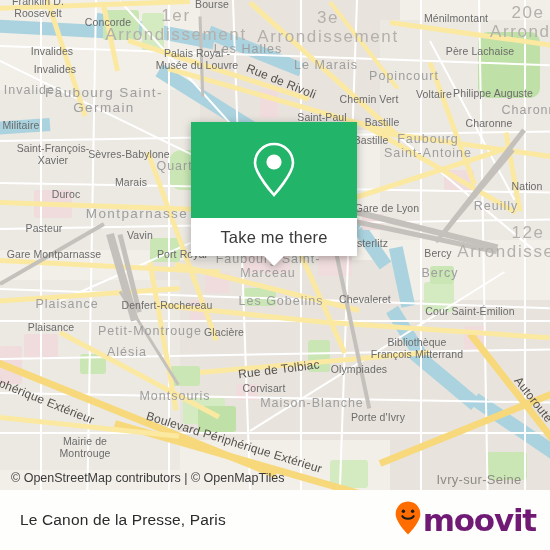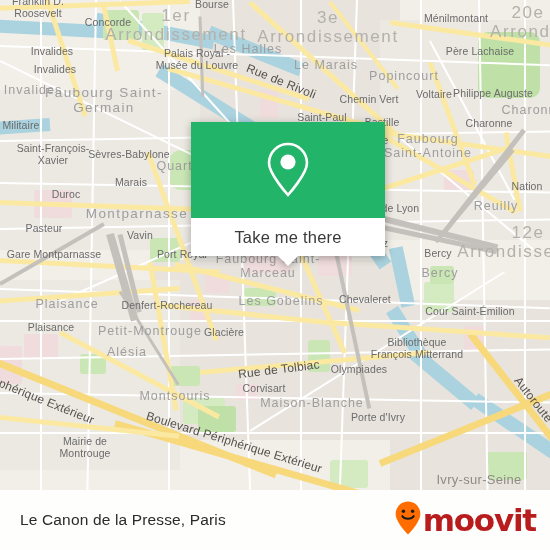--- a/index.html
+++ b/index.html
@@ -133,21 +133,21 @@
     color: #8e8a86;
     font-size: 13px;
     letter-spacing: .3px;
   }
 
   
   #popup {
     position: absolute;
     left: 191px;
     top: 122px;
-    width: 194px;
+    width: 166px;
     z-index: 40;
     filter: drop-shadow(0 2px 4px rgba(0,0,0,.30));
   }
   #popup-image {
     height: 96px;
     background: #22b468;
     display: flex;
     align-items: center;
     justify-content: center;
   }
@@ -216,21 +216,21 @@
     font-family: "Liberation Sans", sans-serif;
   }
   #brand {
     display: flex;
     align-items: center;
     gap: 2px;
   }
   #brand-wordmark {
     font-size: 31px;
     font-weight: bold;
-    color: #b91c1c;
+    color: #701a75;
     letter-spacing: -1.2px;
     font-family: "DejaVu Sans", sans-serif;
     line-height: 1;
   }
 </style>
 </head>
 <body>
 
 <div id="app">
 
@@ -417,20 +417,23 @@
         <div class="lbl place" style="left: 127px; top: 352px;">Alésia</div>
         <div class="lbl place" style="left: 175px; top: 396px;">Montsouris</div>
         <div class="lbl street" style="left: 36px; top: 398px; transform: translate(-50%, -50%) rotate(22deg);">Périphérique Extérieur</div>
         <div class="lbl street" style="left: 234px; top: 443px; transform: translate(-50%, -50%) rotate(17deg);">Boulevard Périphérique Extérieur</div>
         <div class="lbl stop" style="left: 85px; top: 448px;">Mairie de<br>Montrouge</div>
         <div class="lbl place" style="left: 183px; top: 166px;">Quartier</div>
         <div class="lbl suburb" style="left: 479px; top: 480px;">Ivry-sur-Seine</div>
       </div>
   </div>
 
+  <div id="attribution">
+    <span id="attribution-text">© OpenStreetMap contributors | © OpenMapTiles</span>
+  </div>
 
   <div id="popup">
     <div id="popup-image">
       <span>
         <svg width="44" height="58" viewBox="0 0 44 58" aria-hidden="true">
           <path d="M22 3 C11.5 3 3 11.5 3 22 C3 33 22 54 22 54 C22 54 41 33 41 22 C41 11.5 32.5 3 22 3 Z" fill="none" stroke="#ffffff" stroke-width="2.6"></path>
           <circle cx="22" cy="21" r="7.6" fill="#ffffff"></circle>
         </svg>
       </span>
     </div>

